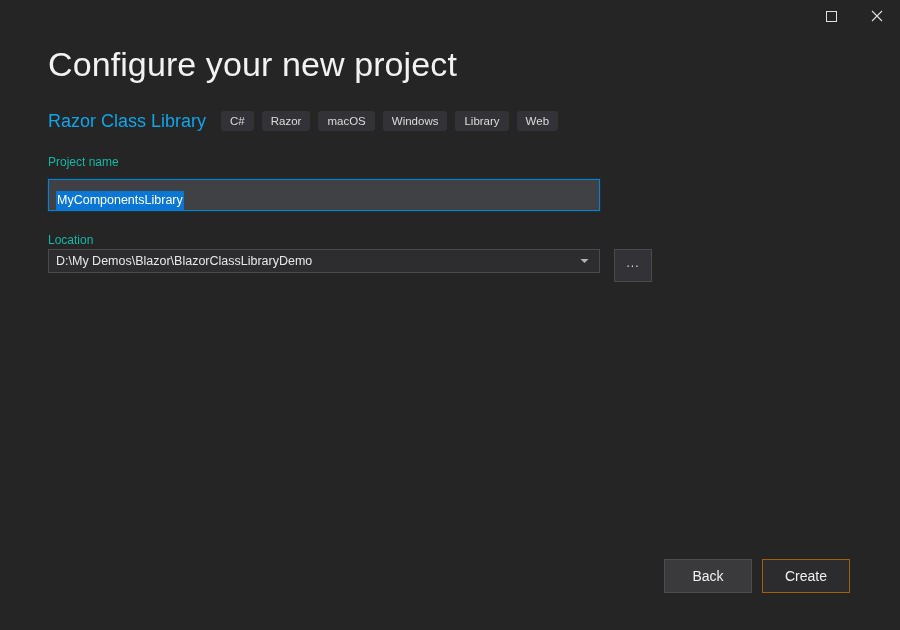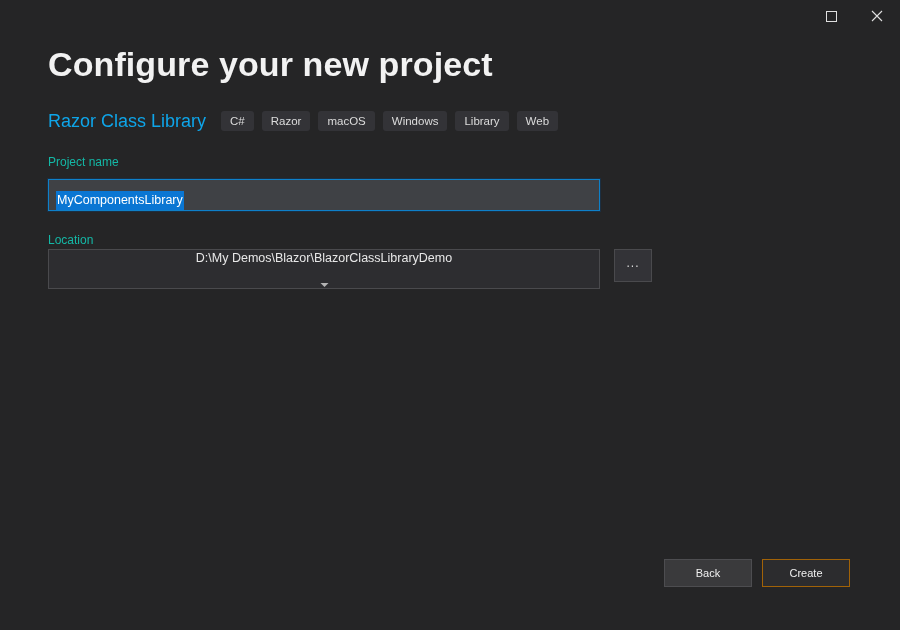--- a/index.html
+++ b/index.html
@@ -46,21 +46,21 @@
     width: 900px;
     height: 630px;
     padding: 0 48px;
   }
 
   .page-title {
     position: absolute;
     left: 48px;
     top: 42px;
     font-size: 34px;
-    font-weight: 700;
+    font-weight: 400;
     color: #f2f2f2;
     letter-spacing: 0.1px;
     line-height: 44px;
     white-space: nowrap;
   }
 
   
   .template-row {
     position: absolute;
     left: 48px;
@@ -131,27 +131,26 @@
     line-height: 16px;
     padding: 1px 1px 2px 1px;
     white-space: nowrap;
   }
 
   .combo {
     position: absolute;
     left: 48px;
     top: 249px;
     width: 552px;
-    height: 40px;
+    height: 24px;
     background: #2d2d30;
     border: 1px solid #4a4a4d;
     display: flex;
     align-items: center;
     padding: 0 7px;
-    flex-direction: column;
   }
 
   .combo-text {
     font-size: 12.5px;
     color: #e8e8e8;
     flex: 1;
     white-space: nowrap;
     overflow: hidden;
     text-overflow: ellipsis;
     line-height: 16px;
@@ -188,23 +187,23 @@
   .footer {
     position: absolute;
     left: 0;
     top: 559px;
     width: 900px;
     height: 28px;
   }
 
   .btn {
     position: absolute;
-    height: 28px;
+    height: 34px;
     width: 88px;
-    font-size: 11px;
+    font-size: 14px;
     display: flex;
     align-items: center;
     justify-content: center;
     cursor: default;
     color: #f0f0f0;
     line-height: 16px;
   }
 
   .btn-back {
     left: 664px;

